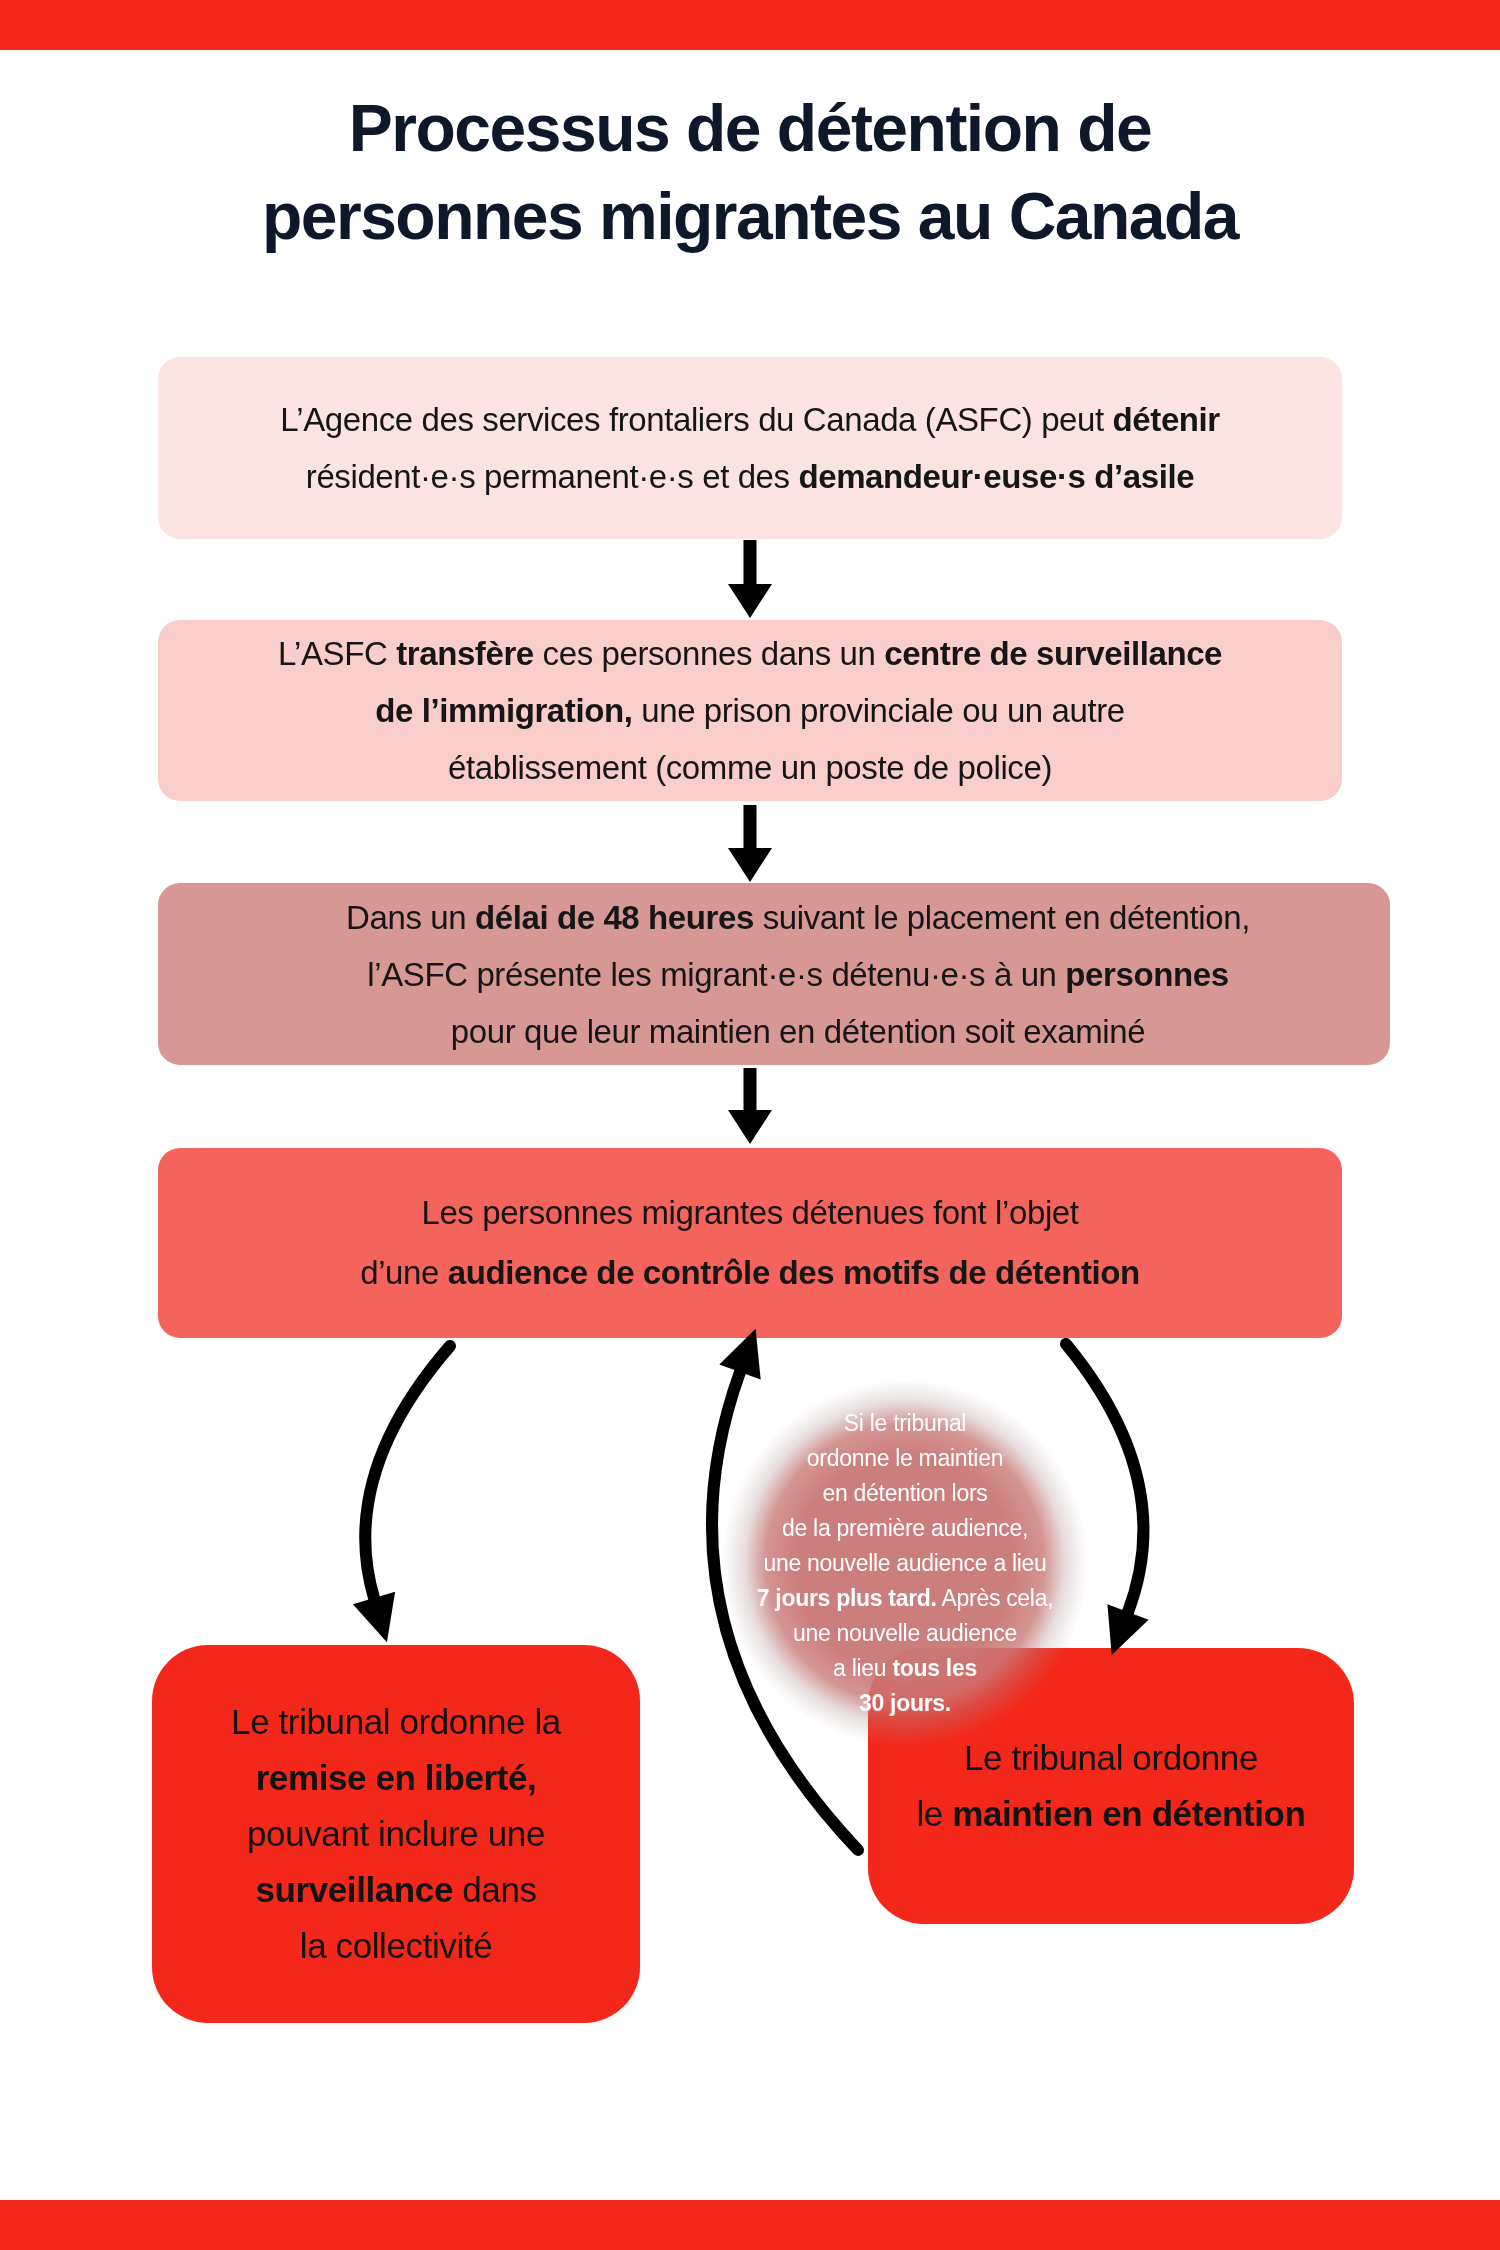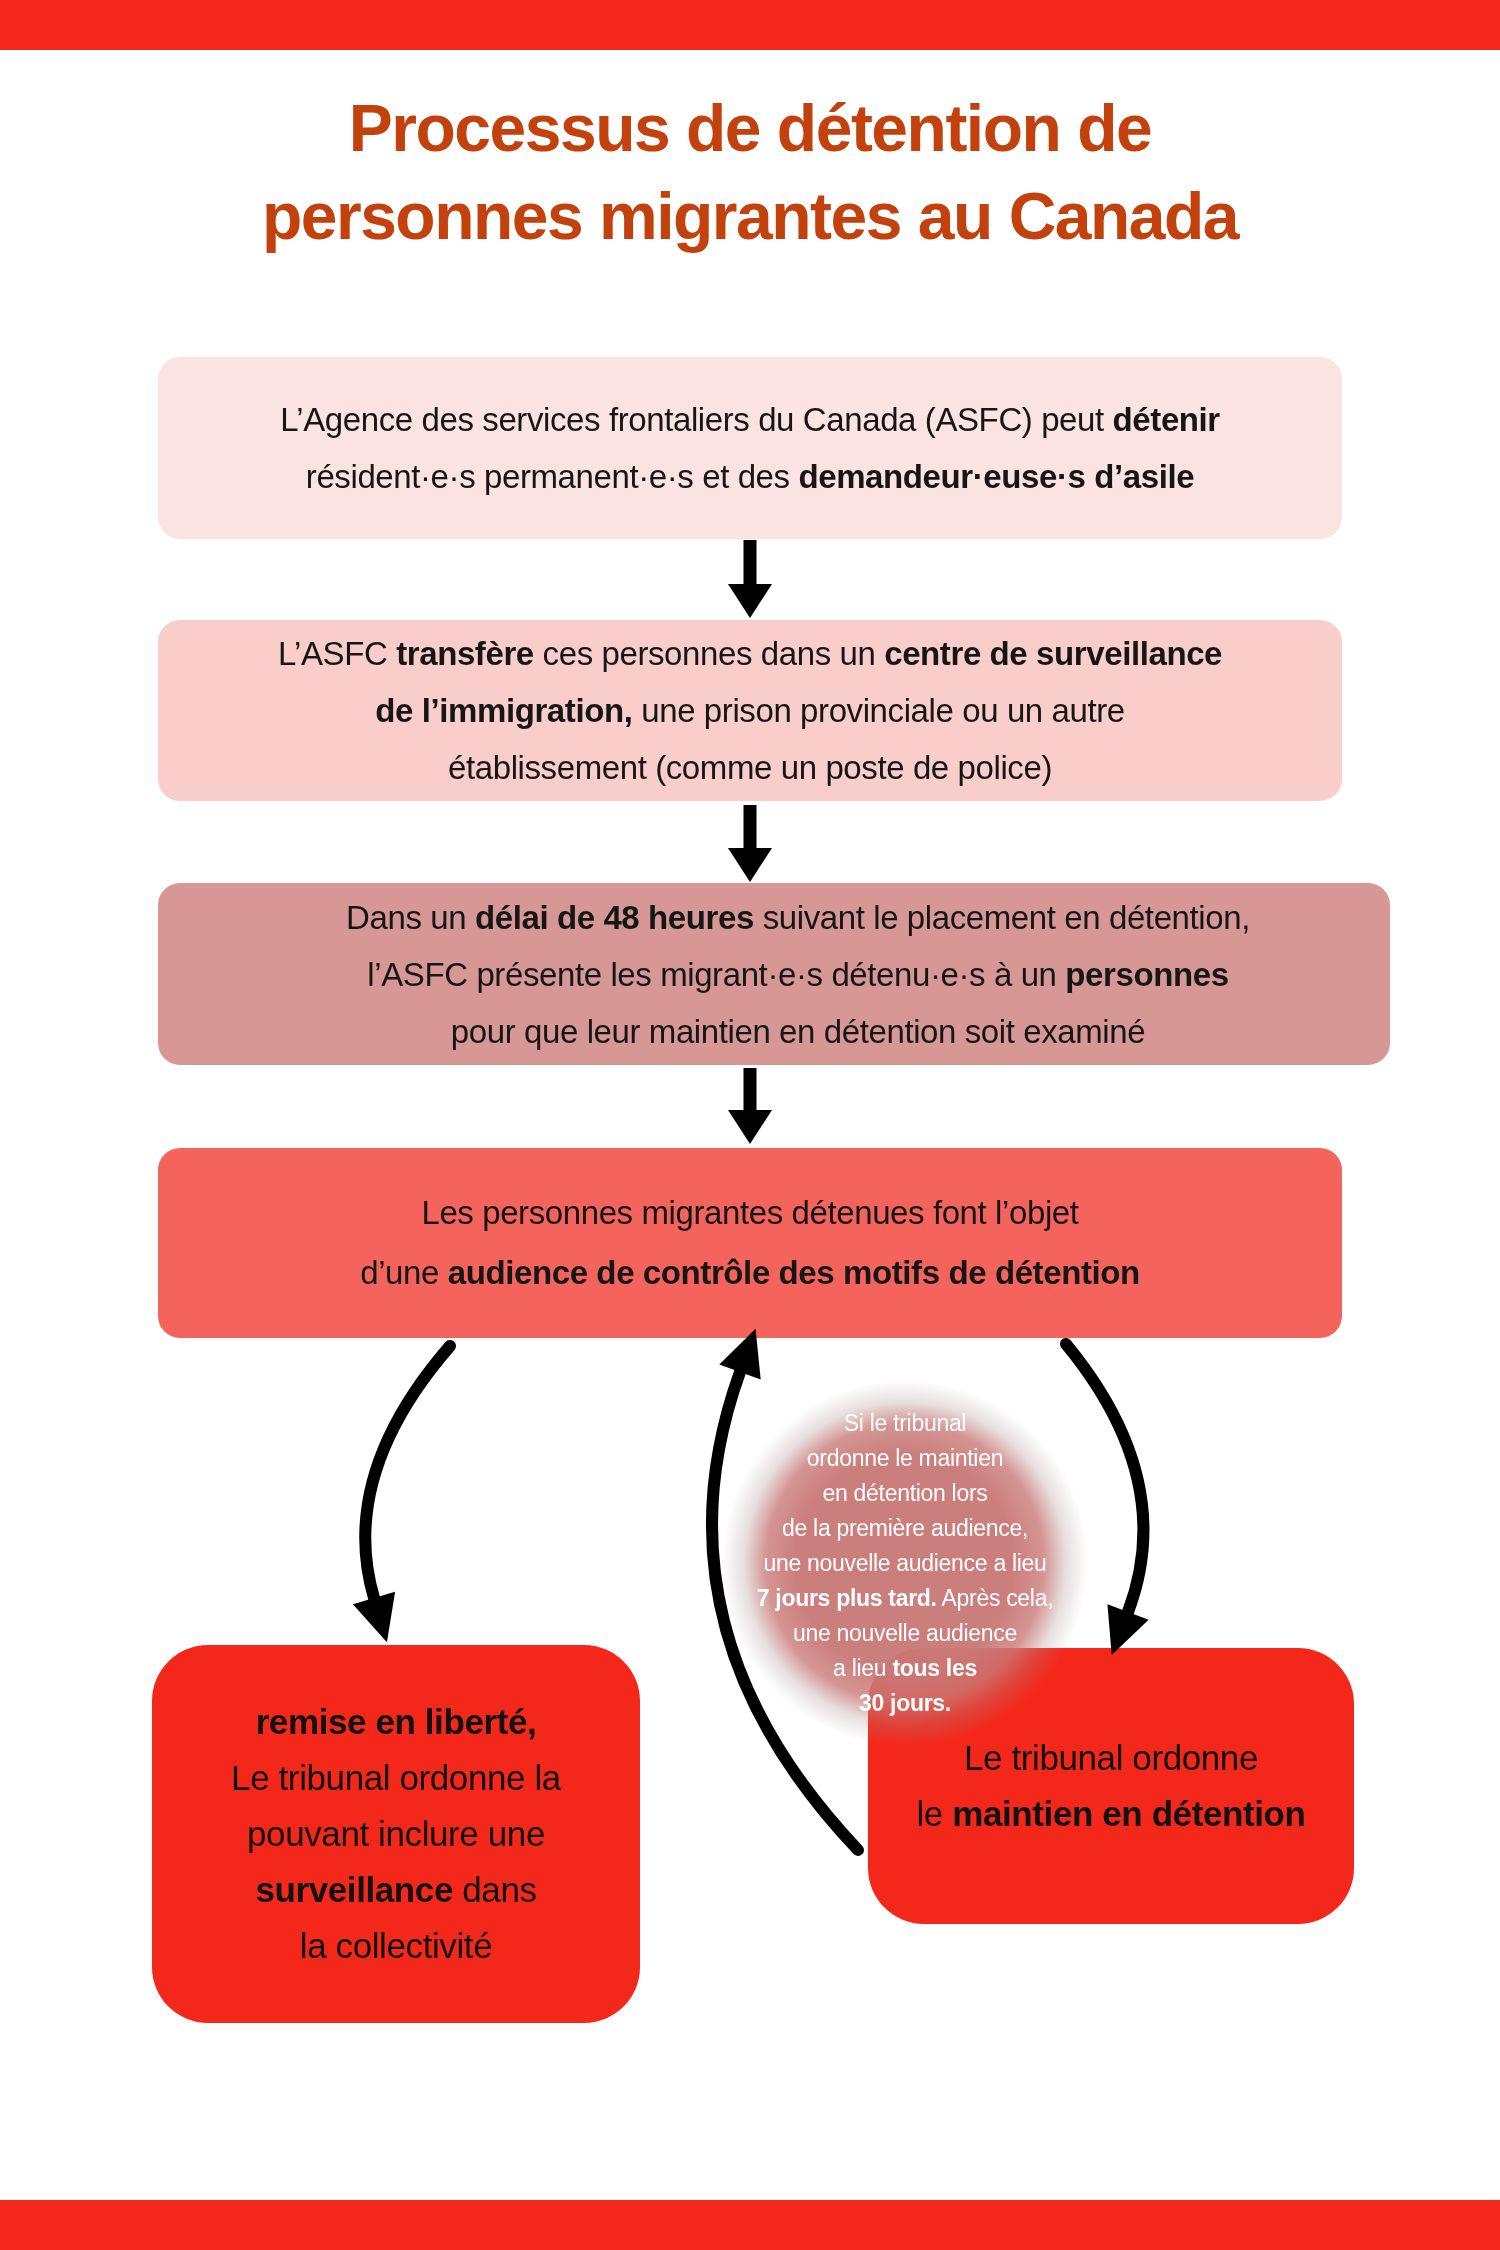--- a/index.html
+++ b/index.html
@@ -15,21 +15,21 @@
   html,body{margin:0;padding:0;background:#ffffff;}
   .canvas{
     position:relative;width:1500px;height:2250px;background:#ffffff;overflow:hidden;
     font-family:"Liberation Sans",sans-serif;color:var(--ink);
   }
   .band{position:absolute;left:0;width:1500px;height:50px;background:var(--red);}
   .band.top{top:0;}
   .band.bottom{bottom:0;}
   .title{
     position:absolute;top:84px;left:0;width:1500px;text-align:center;
-    font-weight:700;font-size:66px;line-height:1.34;letter-spacing:-1.5px;color:#c2410c;
+    font-weight:700;font-size:66px;line-height:1.34;letter-spacing:-1.5px;color:#0f172a;
   }
   .flowbox{
     position:absolute;left:158px;width:1184px;border-radius:22px;
     display:flex;flex-direction:column;justify-content:center;align-items:center;
     text-align:center;font-size:33px;letter-spacing:-0.4px;
   }
   .flowbox .line{line-height:57px;white-space:nowrap;}
   .flowbox b{font-weight:700;}
   #box1{top:357px;height:182px;background:var(--box1);}
   #box2{top:620px;height:181px;background:var(--box2);}
@@ -87,22 +87,22 @@
       <div class="line"><span>Dans un </span><b>délai de 48 heures</b><span> suivant le placement en détention,</span></div>
       <div class="line"><span>l’ASFC présente les migrant·e·s détenu·e·s à un </span><b>personnes</b></div>
       <div class="line"><span>pour que leur maintien en détention soit examiné</span></div>
     </div>
   <div id="box4" class="flowbox z1">
       <div class="line"><span>Les personnes migrantes détenues font l’objet</span></div>
       <div class="line"><span>d’une </span><b>audience de contrôle des motifs de détention</b></div>
     </div>
 
   <div id="outcome-left" class="outcome z1">
+      <div class="line"><span>Le tribunal ordonne la</span></div>
       <div class="line"><b>remise en liberté,</b></div>
-      <div class="line"><span>Le tribunal ordonne la</span></div>
       <div class="line"><span>pouvant inclure une</span></div>
       <div class="line"><b>surveillance</b><span> dans</span></div>
       <div class="line"><span>la collectivité</span></div>
     </div>
   <div id="outcome-right" class="outcome z1">
       <div class="line"><span>Le tribunal ordonne</span></div>
       <div class="line"><span>le </span><b>maintien en détention</b></div>
     </div>
 
   <div class="bubble">

